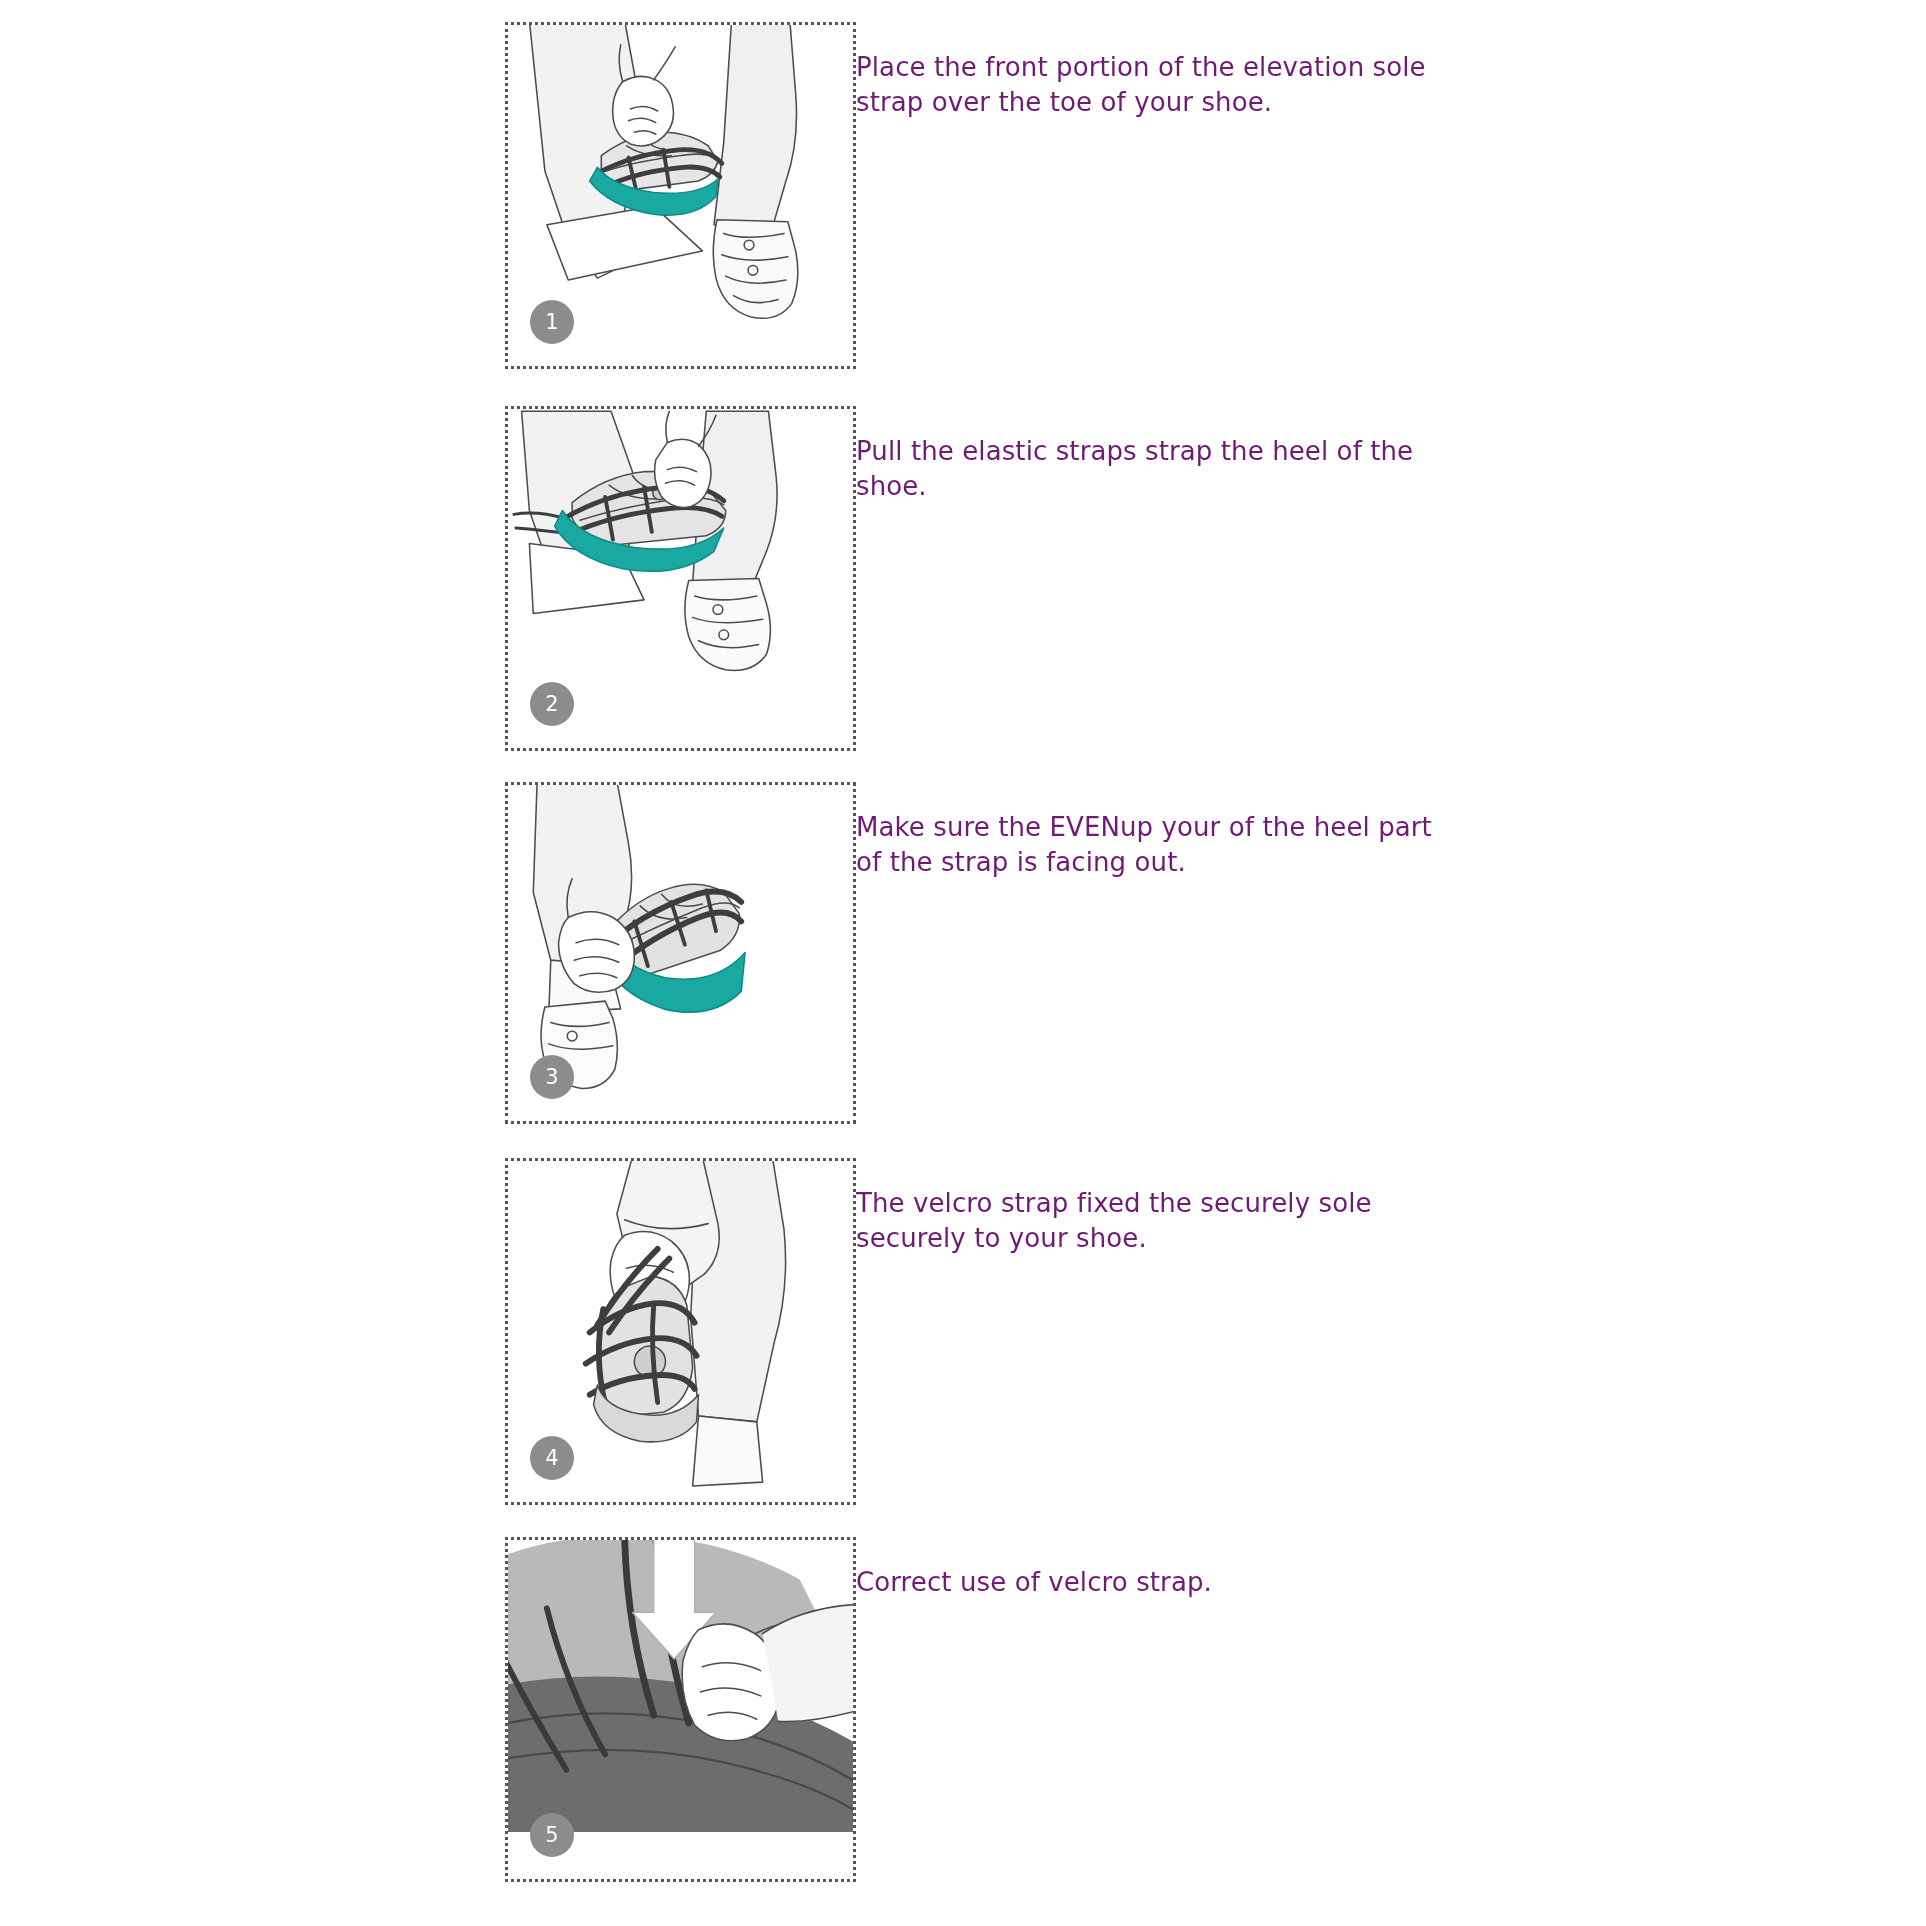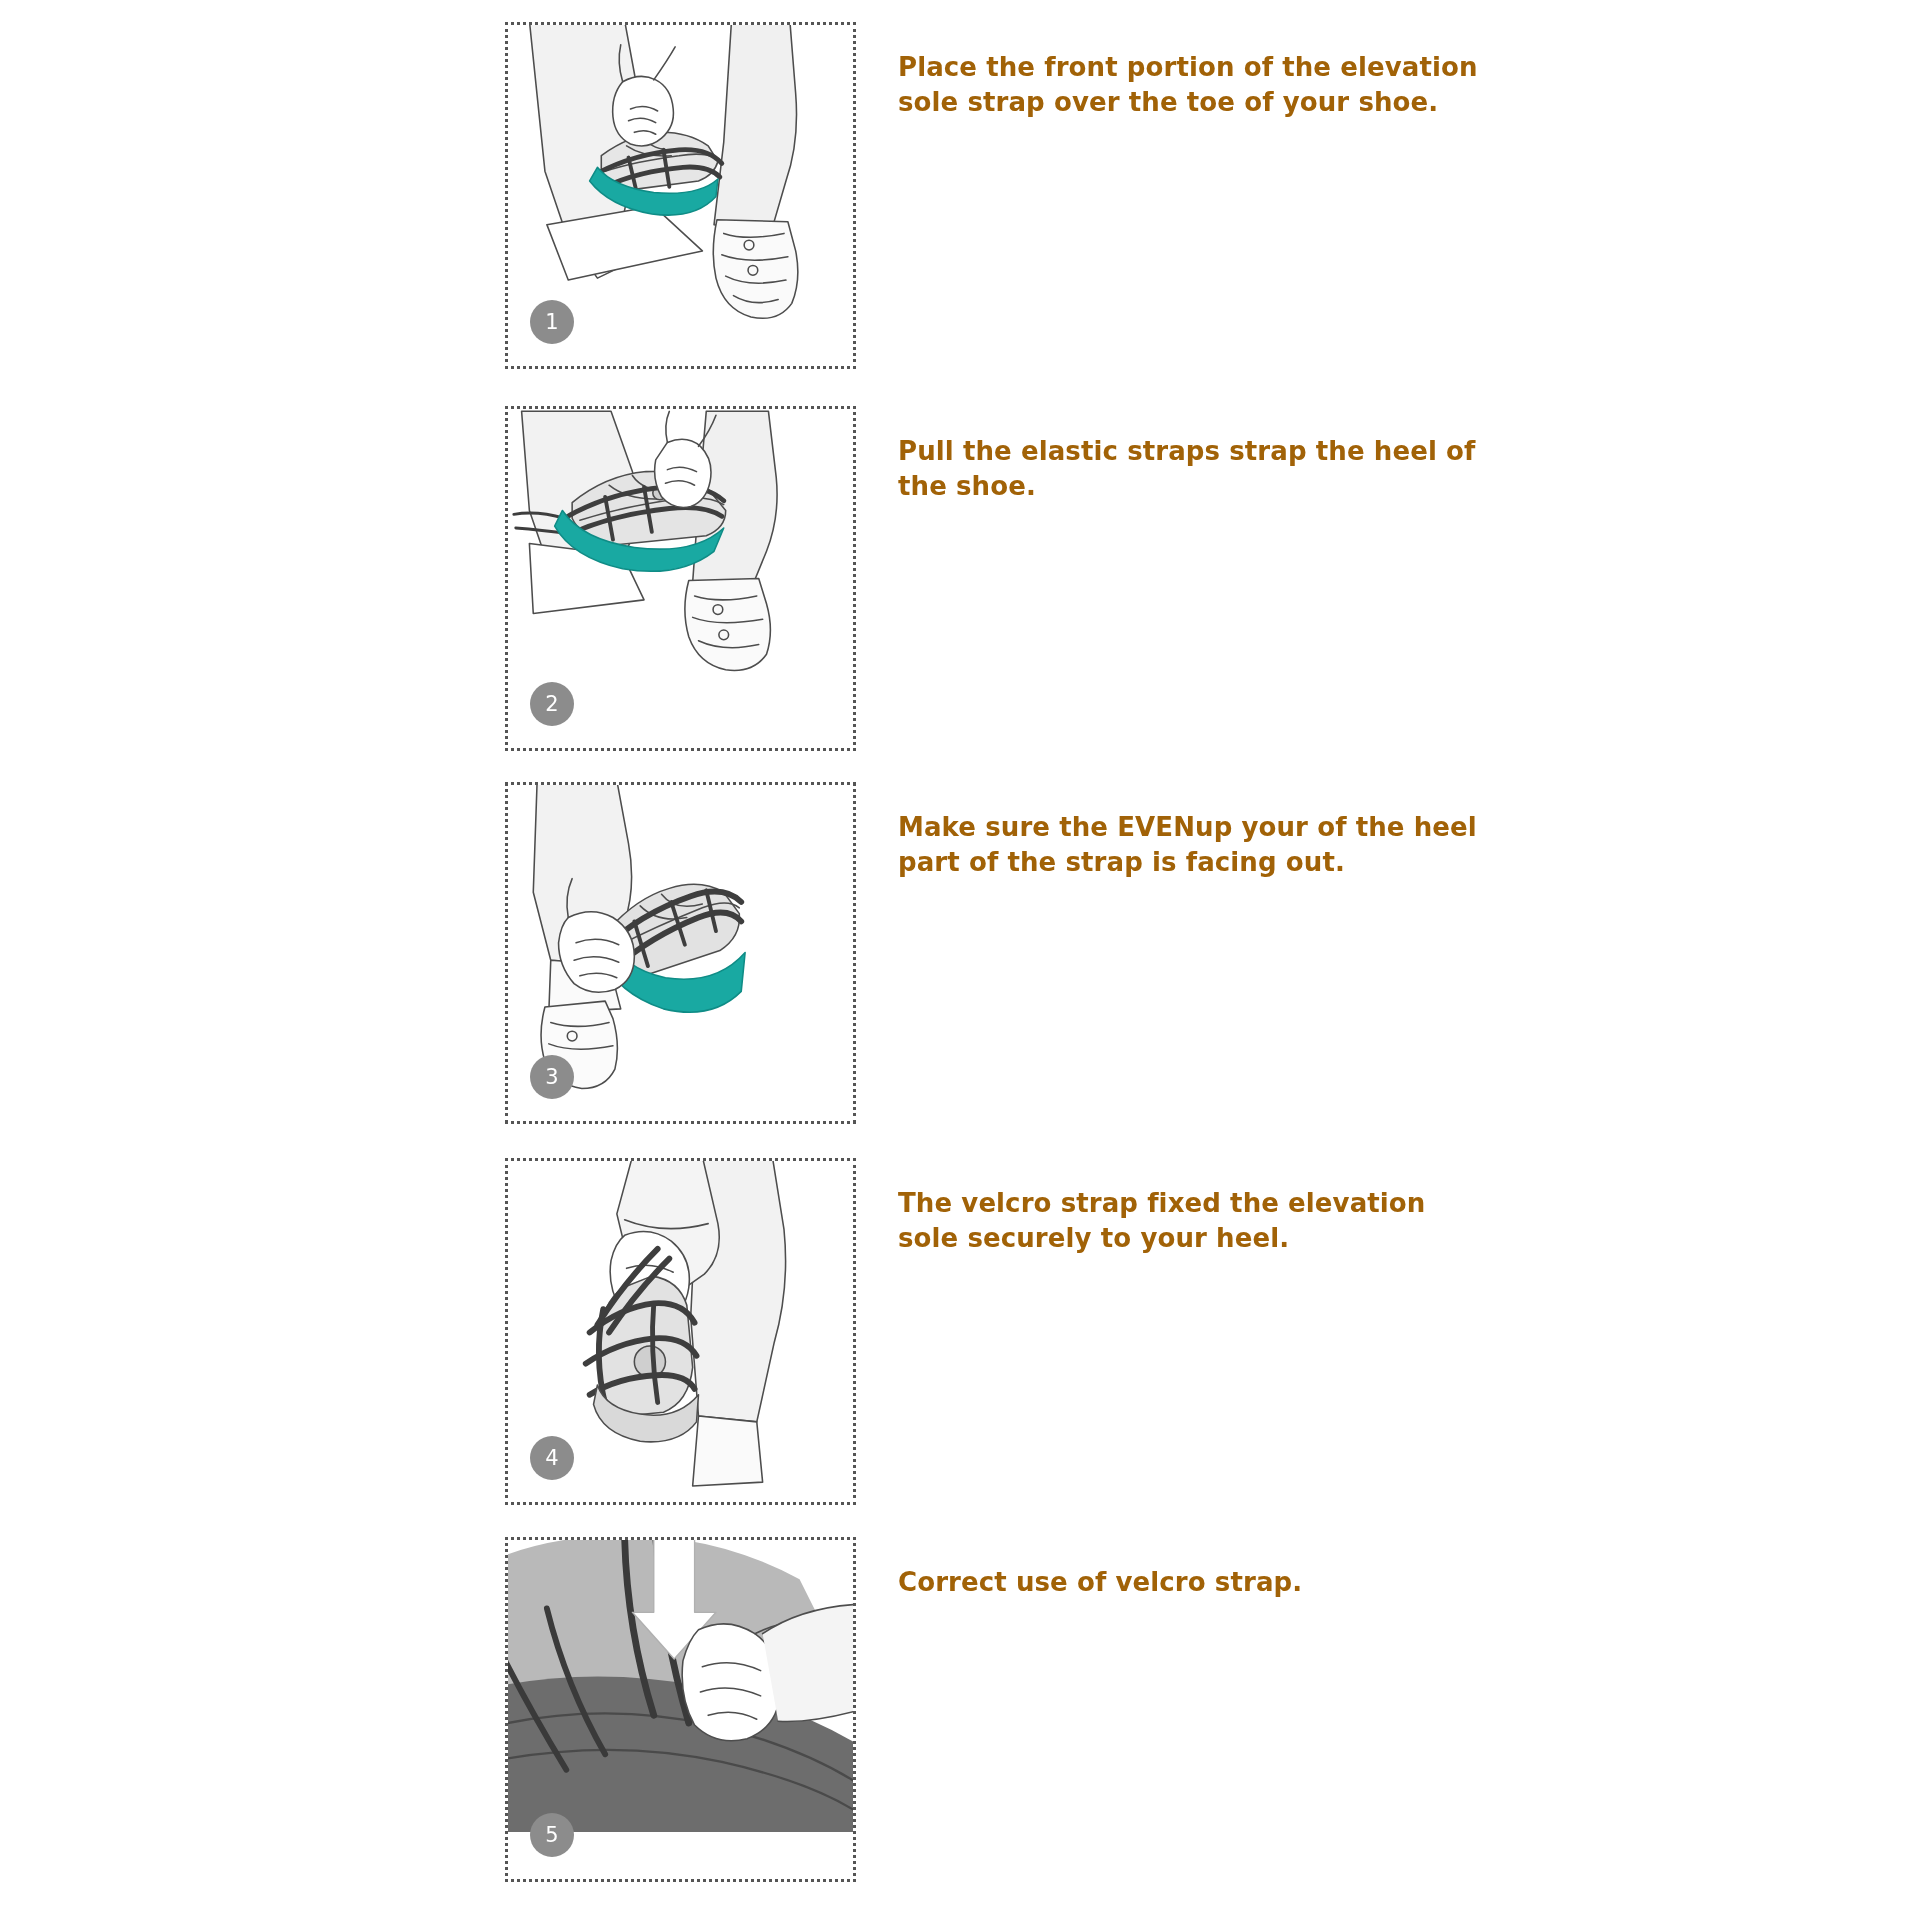--- a/index.html
+++ b/index.html
@@ -51,28 +51,26 @@
     border-radius: 50%;
     background: #8c8c8c;
     color: #ffffff;
     font-size: 21px;
     line-height: 44px;
     text-align: center;
     font-family: "DejaVu Sans", "Liberation Sans", sans-serif;
     z-index: 5;
   }
   .caption {
-    margin-left: 42px;
     max-width: 594px;
     font-size: 26px;
     line-height: 1.34;
-    color: #a16207;
+    color: #701a75;
     padding-top: 28px;
     letter-spacing: 0.1px;
-    font-weight: bold;
   }
 
   
   #step-1 { left: 505px; top: 22px; }
   #step-1 .panel { width: 351px; height: 347px; }
 
   #step-2 { left: 505px; top: 406px; }
   #step-2 .panel { width: 351px; height: 345px; }
 
   #step-3 { left: 505px; top: 782px; }
@@ -243,21 +241,21 @@
           <path d="M150 146 Q146 194 154 248" stroke="#3e3e3e" stroke-width="5"></path>
 
           <path d="M92 168 Q120 124 154 90" stroke="#3e3e3e" stroke-width="6"></path>
           <path d="M104 176 Q132 134 166 100" stroke="#3e3e3e" stroke-width="6"></path>
 
           <path d="M88 250 Q96 280 136 288 Q176 292 194 268 L196 240 Q174 266 136 260 Q100 254 92 230 Z" fill="#d9d9d9"></path>
         </g>
       </svg>
       <div class="badge">4</div>
     </div>
-    <div class="caption">The velcro strap fixed the elevation sole securely to your heel.</div>
+    <div class="caption">The velcro strap fixed the securely sole securely to your shoe.</div>
   </div>
 
   <div class="step" id="step-5">
     <div class="panel">
       <svg viewBox="0 0 355 348" xmlns="http://www.w3.org/2000/svg" aria-hidden="true">
         <g fill="none" stroke="#4d4d4d" stroke-width="1.6" stroke-linejoin="round" stroke-linecap="round">
 
           <path d="M-10 18 Q60 -10 150 -4 Q230 2 300 40 L340 120 Q330 180 250 206 L60 250 Q-10 240 -20 190 Z" fill="#b9b9b9" stroke="none"></path>
           <path d="M-10 150 Q90 130 200 150 Q290 168 360 210 L360 300 L-10 300 Z" fill="#6d6d6d" stroke="none"></path>
           <path d="M-10 190 Q100 166 210 190 Q300 212 360 250" stroke="#4a4a4a" stroke-width="2.4"></path>

